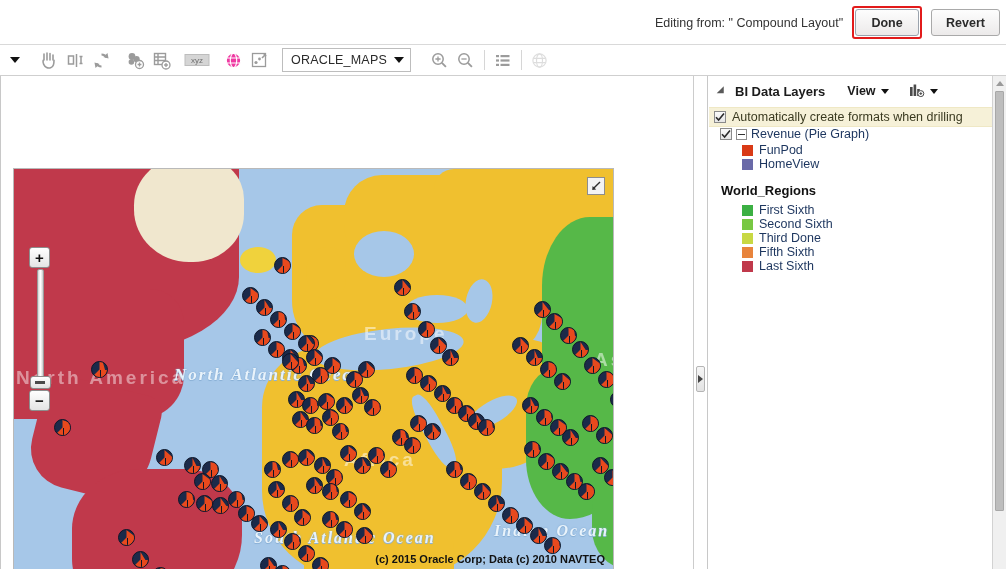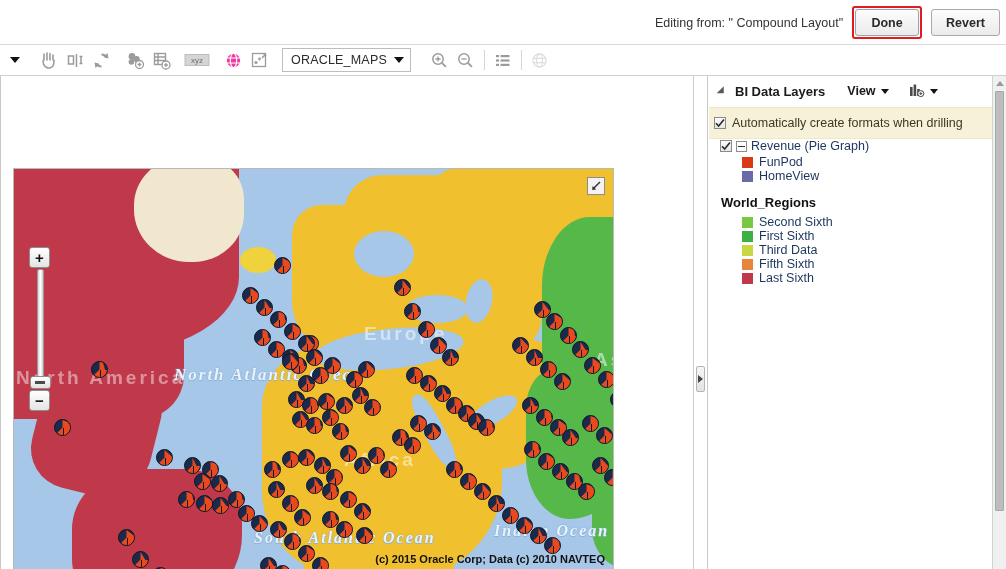--- a/index.html
+++ b/index.html
@@ -198,21 +198,21 @@
   }
   .panel-title {
     font-size: 13px; font-weight: bold; color: #1b1b1b;
     font-family: "Liberation Sans", sans-serif; white-space: nowrap;
   }
   .panel-menu {
     display: flex; align-items: center; gap: 5px; cursor: pointer;
     font-size: 12.5px; font-weight: bold; color: #1b1b1b;
   }
   .auto-bar {
-    height: 32px; background: #f6f1d8; border-top: 1px solid #efe8c5;
+    height: 20px; background: #f6f1d8; border-top: 1px solid #efe8c5;
     border-bottom: 1px solid #efe8c5;
     display: flex; align-items: center; gap: 6px; padding: 0 4px 0 5px;
   }
   .cbx {
     width: 12px; height: 12px; border: 1px solid #8a8a8a;
     background: linear-gradient(#fbfbfb,#e6e6e6);
     display: flex; align-items: center; justify-content: center;
     flex: 0 0 auto; cursor: pointer;
   }
   .cbx svg { display: block; }
@@ -941,30 +941,30 @@
             <span class="swatch" style="background:#6a6aa8"></span>
             <span class="legend-label">HomeView</span>
           </div>
         </div>
       </div>
 
       <div class="layer-group">
         <div class="group-title">World_Regions</div>
         <div class="legend-list">
           <div class="legend-item">
+            <span class="swatch" style="background:#3cb043"></span>
+            <span class="legend-label">First Sixth</span>
+          </div>
+          <div class="legend-item">
             <span class="swatch" style="background:#78c843"></span>
             <span class="legend-label">Second Sixth</span>
           </div>
           <div class="legend-item">
-            <span class="swatch" style="background:#3cb043"></span>
-            <span class="legend-label">First Sixth</span>
-          </div>
-          <div class="legend-item">
             <span class="swatch" style="background:#c8d843"></span>
-            <span class="legend-label">Third Data</span>
+            <span class="legend-label">Third Done</span>
           </div>
           <div class="legend-item">
             <span class="swatch" style="background:#e8843c"></span>
             <span class="legend-label">Fifth Sixth</span>
           </div>
           <div class="legend-item">
             <span class="swatch" style="background:#c0394b"></span>
             <span class="legend-label">Last Sixth</span>
           </div>
         </div>

